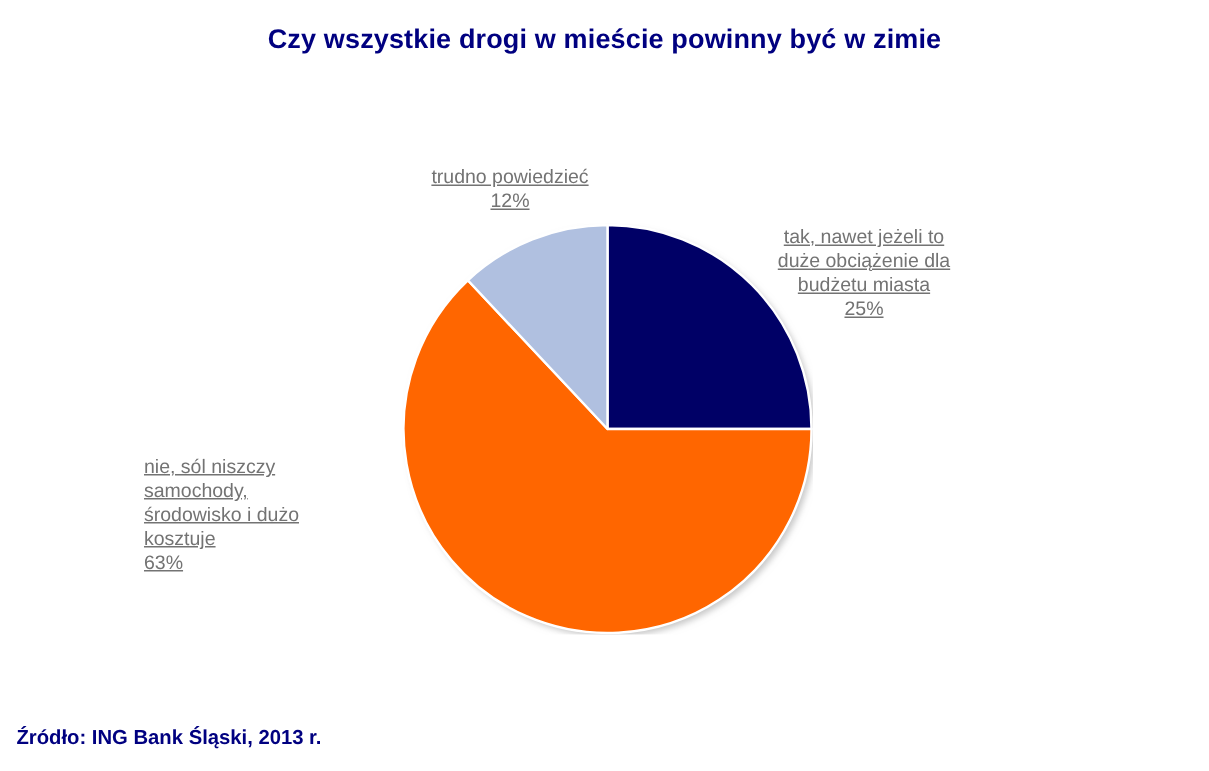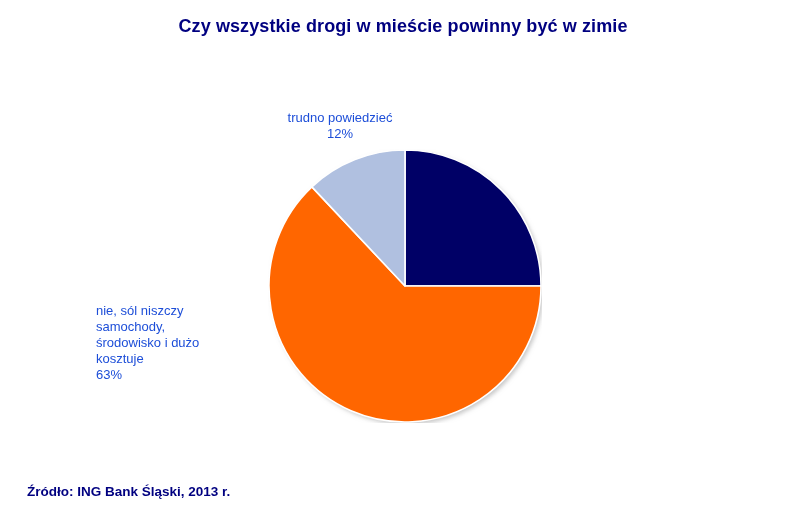--- a/index.html
+++ b/index.html
@@ -48,24 +48,25 @@
   }
   #pie-svg {
     display: block;
     width: 274px;
     height: 274px;
   }
 
   
   .slice-label {
     position: absolute;
-    color: #1d4ed8;
+    color: #737373;
     font-size: 13px;
     line-height: 16px;
     white-space: pre-line;
+    text-decoration: underline;
   }
   #label-trudno {
     left: 233px;
     top: 110px;
     width: 214px;
     text-align: center;
   }
   #label-tak {
     left: 487px;
     top: 150px;
@@ -80,21 +81,20 @@
 
   
   #source-note {
     position: absolute;
     left: 11px;
     top: 483px;
     color: #000080;
     font-weight: bold;
     font-size: 13.5px;
     line-height: 18px;
-    margin-left: 16px;
   }
 </style>
 </head>
 <body>
 
 <div id="chart-root">
 
   <div id="chart-title">
     <span>Czy wszystkie drogi w mieście powinny być w zimie</span><br>
   </div>
@@ -119,20 +119,24 @@
           <path d="M 137 137 L 43.90 37.86 A 136 136 0 0 1 137.00 1.00 Z" fill="#b0c0e0" stroke="#ffffff" stroke-width="1.6" stroke-linejoin="round">
             <title>trudno powiedzieć 12%</title>
           </path>
         </g>
     </svg>
   </div>
 
   <div class="slice-label" id="label-trudno">trudno powiedzieć
 12%</div>
 
+  <div class="slice-label" id="label-tak">tak, nawet jeżeli to
+duże obciążenie  dla
+budżetu miasta
+25%</div>
 
   <div class="slice-label" id="label-nie">nie, sól niszczy
 samochody,
 środowisko i dużo
 kosztuje
 63%</div>
 
   <div id="source-note">Źródło: ING Bank Śląski, 2013 r.</div>
 
 </div>

